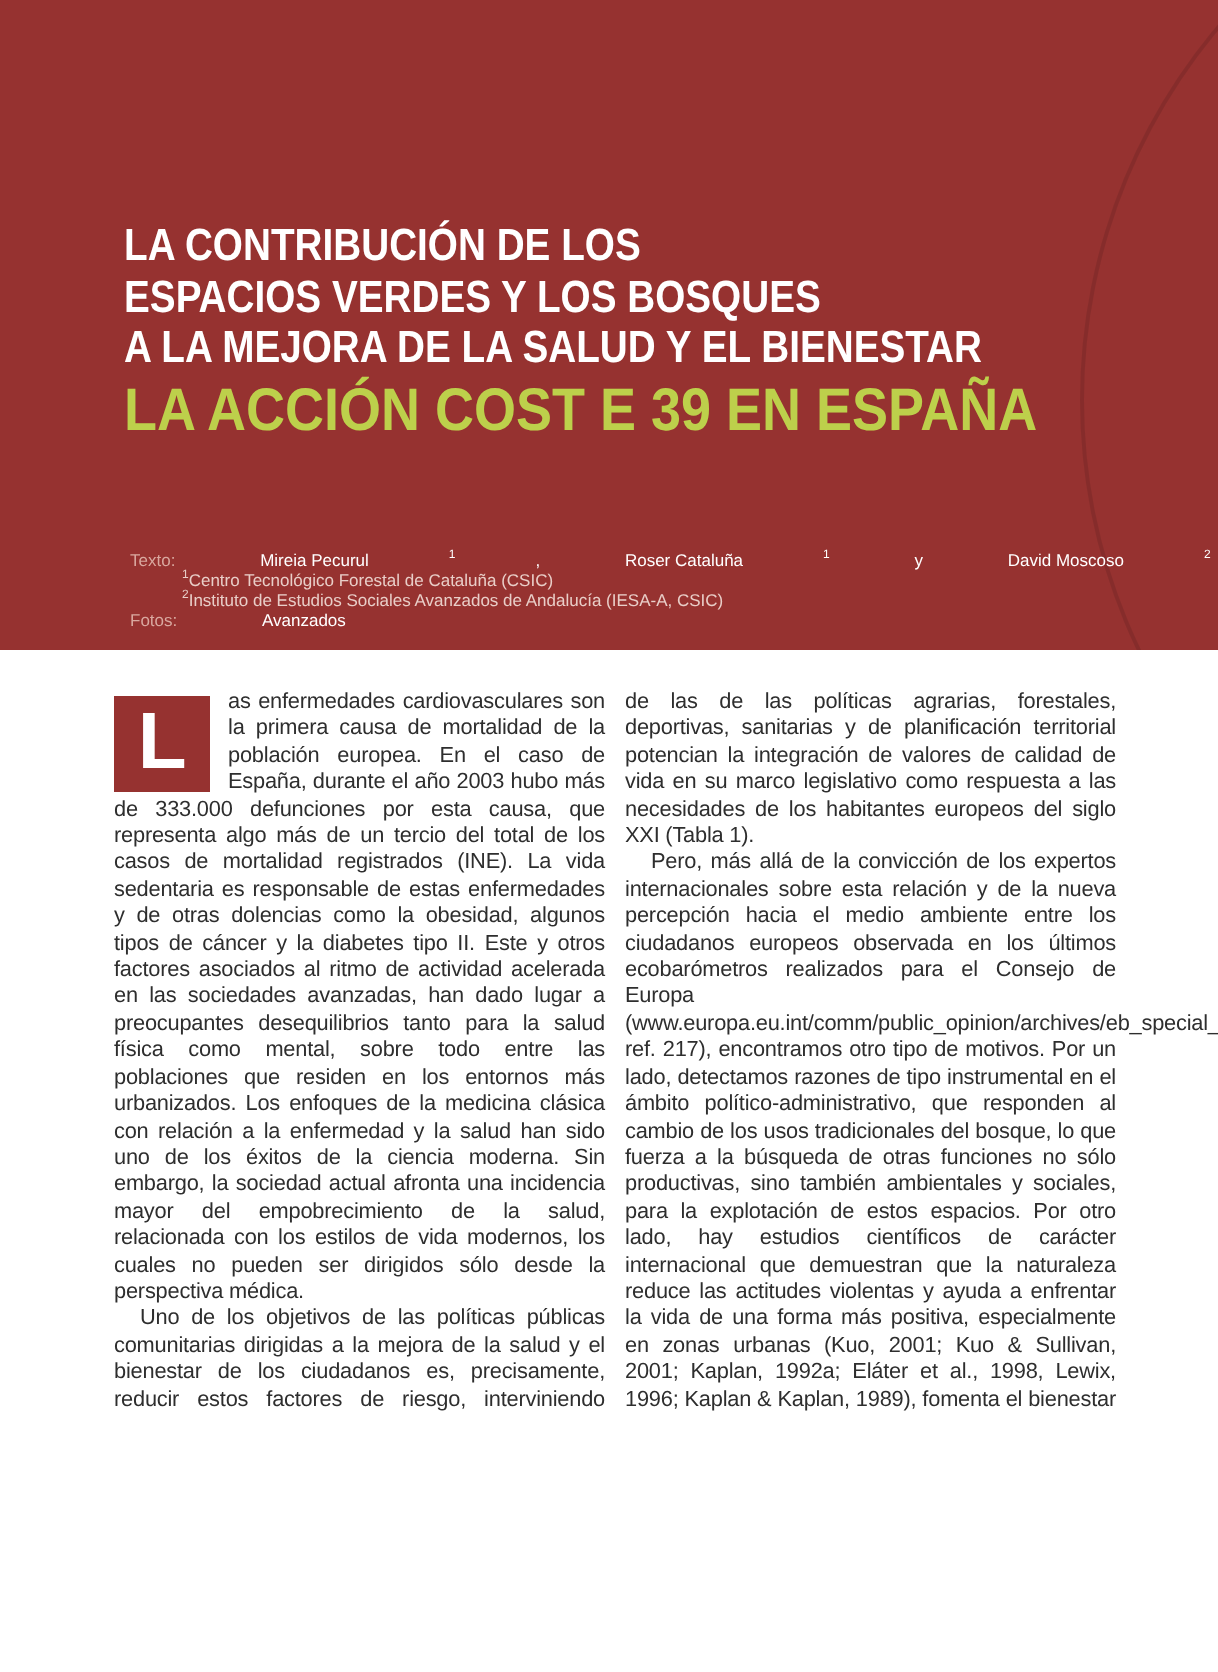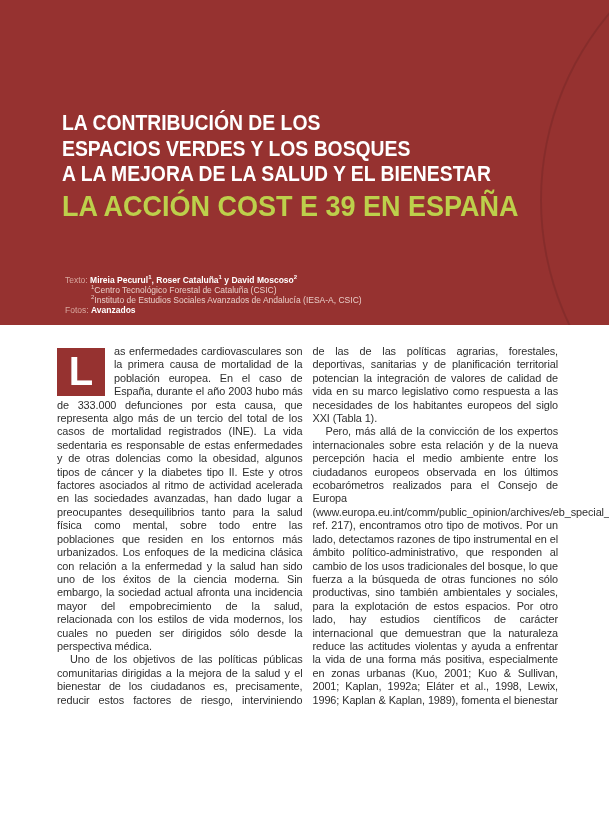--- a/index.html
+++ b/index.html
@@ -44,21 +44,21 @@
     font-size: 30px; font-weight: bold;
     line-height: 34px; margin-top: 2px;
     white-space: nowrap;
     transform: scaleX(0.90); transform-origin: 0 50%;
   }
   .byline {
     position: absolute; left: 65px; top: 276px;
     font-size: 8.5px; line-height: 9.9px;
   }
   .b-label { color: #d9a89f; margin-top: 45px; }
-  .b-name  { color: #ffffff; font-weight: bold; }
+  .b-name  { color: #ffffff; font-weight: normal; margin-left: 40px; }
   .b-affil { padding-left: 26px; color: #e9cec8; }
   .byline sup { font-size: 6px; line-height: 0; }
   .b-affil sup, .b-name sup { color: inherit; }
 
   
   .content {
     position: absolute; left: 57px; top: 345px;
     width: 501px;
     display: flex; gap: 10px;
   }

